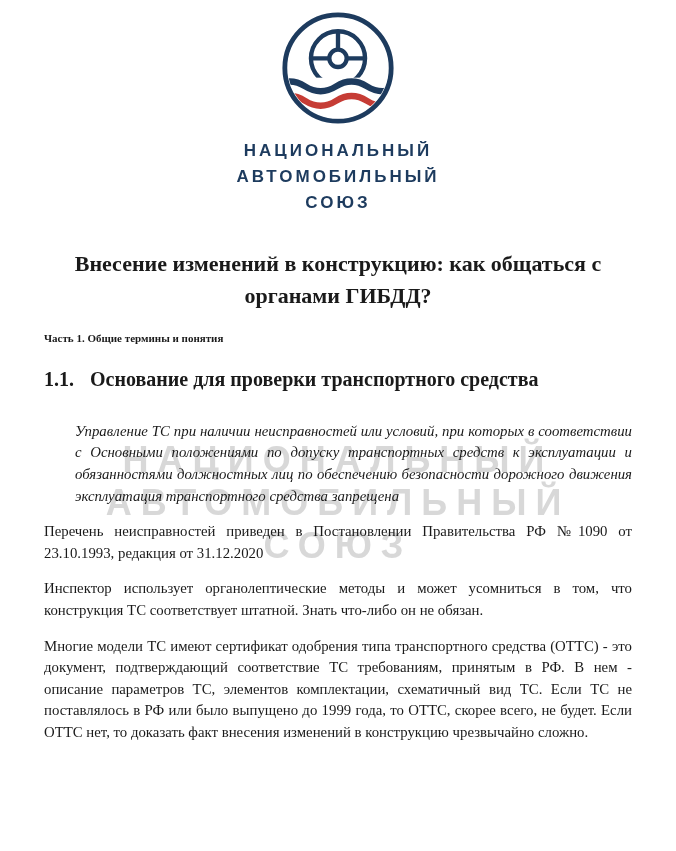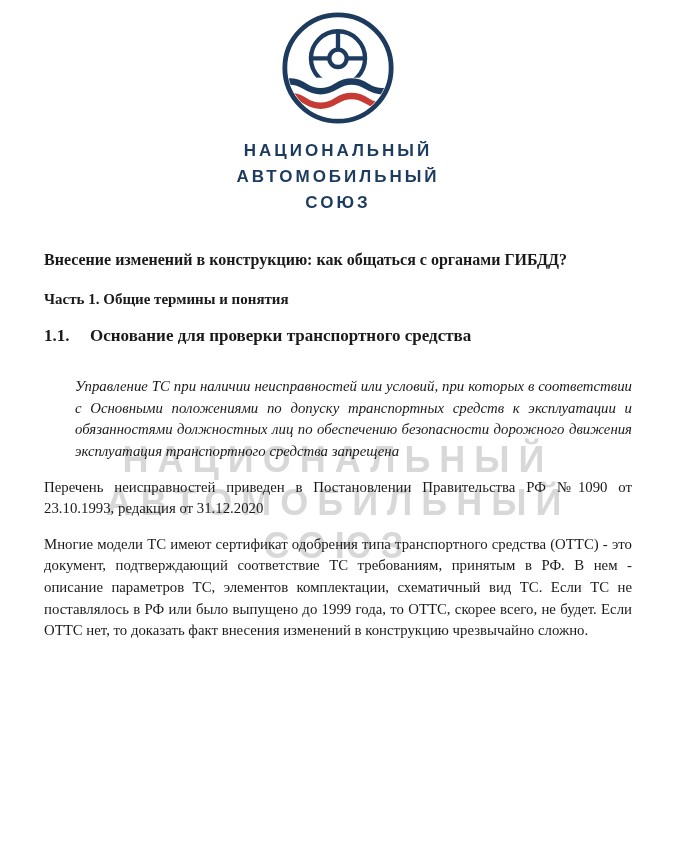--- a/index.html
+++ b/index.html
@@ -57,34 +57,34 @@
     color: #1d3b5e;
   }
   
   .doc {
     position: relative;
     z-index: 1;
     padding: 0 44px;
   }
   .doc-title {
     margin-top: 32px;
-    text-align: left;
+    text-align: center;
     font-weight: bold;
-    font-size: 16px;
+    font-size: 22px;
     line-height: 1.45;
   }
   .part-heading {
     margin-top: 20px;
     font-weight: bold;
-    font-size: 15px;
+    font-size: 11px;
   }
   .section-heading {
-    margin-top: 18px;
+    margin-top: 24px;
     font-weight: bold;
-    font-size: 17px;
+    font-size: 20px;
   }
   .section-heading .num {
     display: inline-block;
     min-width: 46px;
   }
   .para {
     margin-top: 14px;
     font-size: 14.8px;
     line-height: 1.46;
     text-align: justify;
@@ -149,17 +149,18 @@
       <span class="num">1.1.</span><span>Основание для проверки транспортного средства</span>
     </h3>
 
 
     <p class="quote">Управление ТС при наличии неисправностей или условий, при которых в соответствии с Основными положениями по допуску транспортных средств к эксплуатации и обязанностями должностных лиц по обеспечению безопасности дорожного движения эксплуатация транспортного средства запрещена</p>
 
     <p class="para">Перечень неисправностей приведен в Постановлении Правительства РФ №1090 от 23.10.1993, редакция от 31.12.2020</p>
 
 
 
+    <p class="para">Инспектор использует органолептические методы и может усомниться в том, что конструкция ТС соответствует штатной. Знать что-либо он не обязан.</p>
 
     <p class="para">Многие модели ТС имеют сертификат одобрения типа транспортного средства (ОТТС) - это документ, подтверждающий соответствие ТС требованиям, принятым в РФ. В нем - описание параметров ТС, элементов комплектации, схематичный вид ТС. Если ТС не поставлялось в РФ или было выпущено до 1999 года, то ОТТС, скорее всего, не будет. Если ОТТС нет, то доказать факт внесения изменений в конструкцию чрезвычайно сложно.</p>
   </main>
 
 </div>
 
 </body></html>

